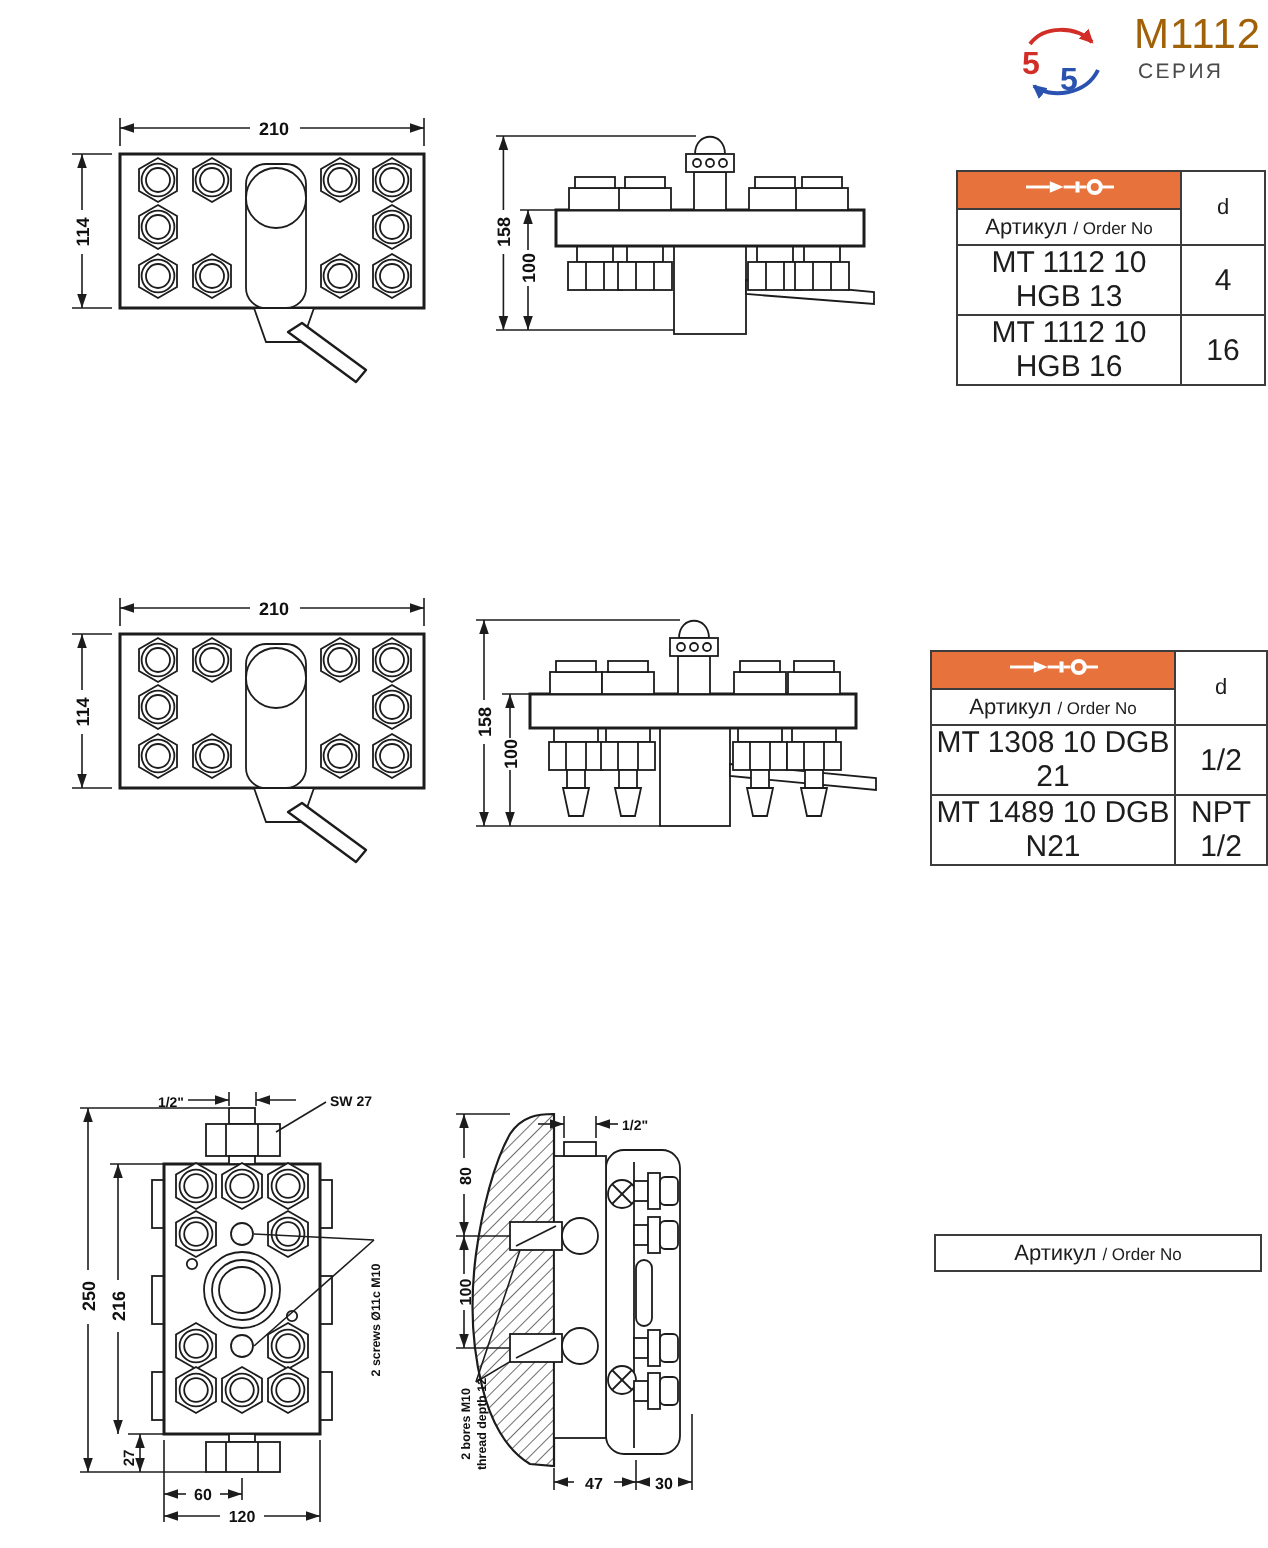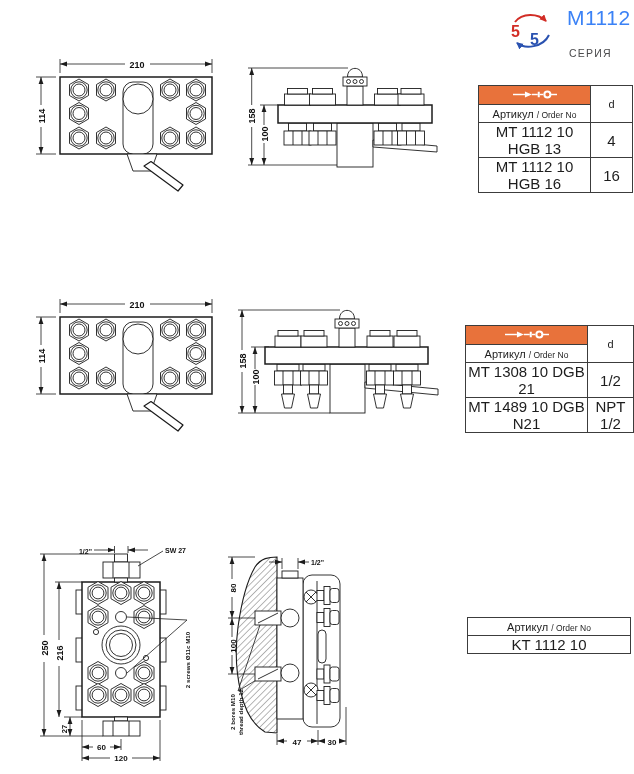--- a/index.html
+++ b/index.html
@@ -5,24 +5,24 @@
   html,body{margin:0;padding:0;}
   body{
     width:634px;height:774px;position:relative;background:#ffffff;
     font-family:"Liberation Sans",sans-serif;overflow:hidden;
   }
   .abs{position:absolute;}
 
   
   .series-code{
     position:absolute;left:567px;top:6px;width:62px;
-    font-size:21px;font-weight:500;color:#3b82f6;letter-spacing:0.5px;
+    font-size:21px;font-weight:500;color:#a16207;letter-spacing:0.5px;
   }
   .series-label{
-    position:absolute;left:569px;top:47px;
+    position:absolute;left:569px;top:30px;
     font-size:10.5px;color:#4a4a4c;letter-spacing:1.2px;
   }
   .logo-digit{font:bold 16px "Liberation Sans",sans-serif;}
 
   
   .olw{stroke:#1c1c1c;stroke-width:1.5;fill:#fff;}
   .ilw{stroke:#1c1c1c;stroke-width:0.9;fill:#fff;}
   .il{stroke:#1c1c1c;stroke-width:0.9;fill:none;}
   .dl{stroke:#1c1c1c;stroke-width:0.8;fill:none;}
   .dt{font:bold 9px "Liberation Sans",sans-serif;fill:#101010;text-anchor:middle;}
@@ -484,17 +484,14 @@
 </svg>
 
 <table class="spec-table" style="left:467px;top:617px;width:163px">
   <colgroup>
       <col style="width:163px">
     </colgroup>
   <tbody>
       <tr>
     <td class="th-order"><span>Артикул</span> <span class="en">/ Order No</span></td>
   </tr>
-  <tr>
-    <td class="row-cell">KT 1112 10</td>
-  </tr>
 </tbody>
   </table>
 
 </body></html>

